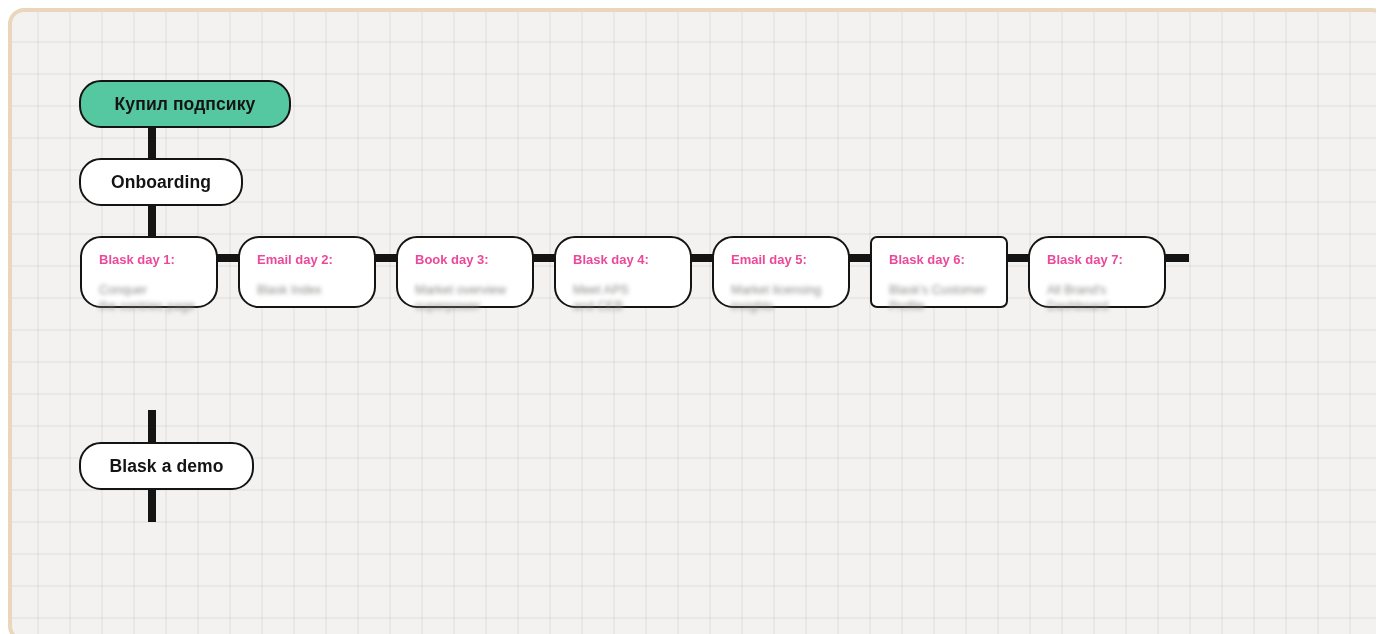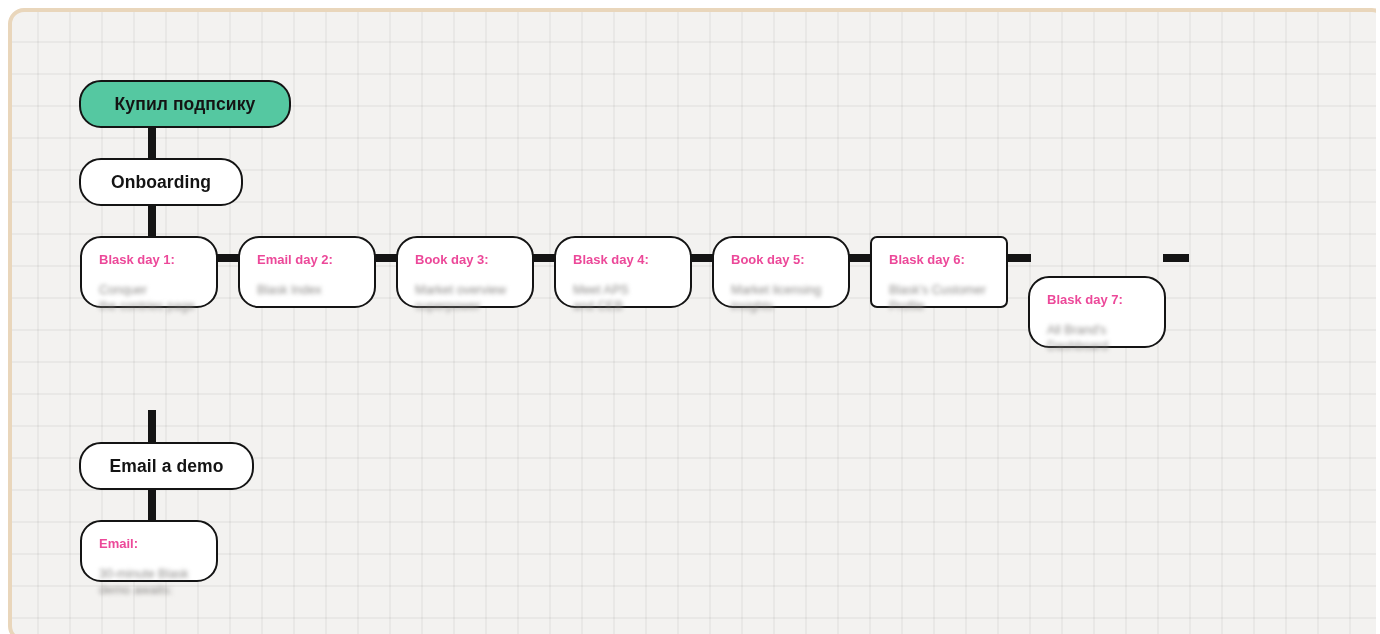--- a/index.html
+++ b/index.html
@@ -83,21 +83,21 @@
     white-space: pre-line;
     filter: blur(2.3px);
   }
   .day { top: 224px; height: 72px; }
   .d-0 { left: 68px; }
   .d-1 { left: 226px; }
   .d-2 { left: 384px; }
   .d-3 { left: 542px; }
   .d-4 { left: 700px; }
   .d-5 { left: 858px; border-radius: 7px; }
-  .d-6 { left: 1016px; margin-top: 40px; }
+  .d-6 { left: 1016px; }
   .d-7 { left: 1174px; }
   .c-email { left: 68px; top: 508px; height: 62px; }
 </style>
 </head>
 <body>
 
 <div class="board">
 
   <div class="vline vl-1"></div>
   <div class="vline vl-2"></div>
@@ -131,37 +131,32 @@
     <div class="title">Book day 3:</div>
     <div class="sub">Market overview
 superpower</div>
   </div>
   <div class="card day d-3">
     <div class="title">Blask day 4:</div>
     <div class="sub">Meet APS
 and CEB</div>
   </div>
   <div class="card day d-4">
-    <div class="title">Book day 5:</div>
+    <div class="title">Email day 5:</div>
     <div class="sub">Market licensing
 insights</div>
   </div>
   <div class="card day d-5">
     <div class="title">Blask day 6:</div>
     <div class="sub">Blask's Customer
 Profile</div>
   </div>
   <div class="card day d-6">
     <div class="title">Blask day 7:</div>
     <div class="sub">All Brand's
 Dashboard</div>
   </div>
 
   <div class="node n-book">
-    <span>Email a demo</span>
-  </div>
-  <div class="card c-email">
-    <div class="title">Email:</div>
-    <div class="sub">30-minute Blask
-demo awaits:</div>
+    <span>Blask a demo</span>
   </div>
 
 </div>
 
 </body></html>

